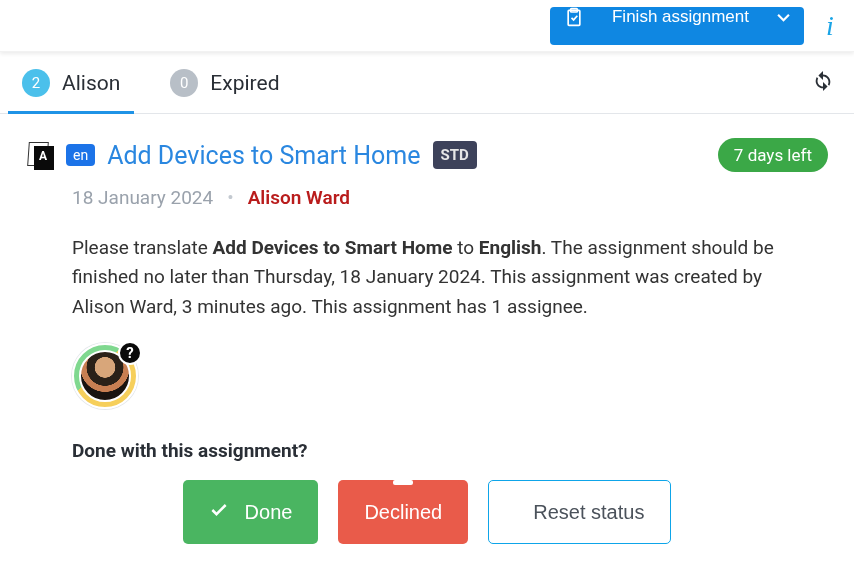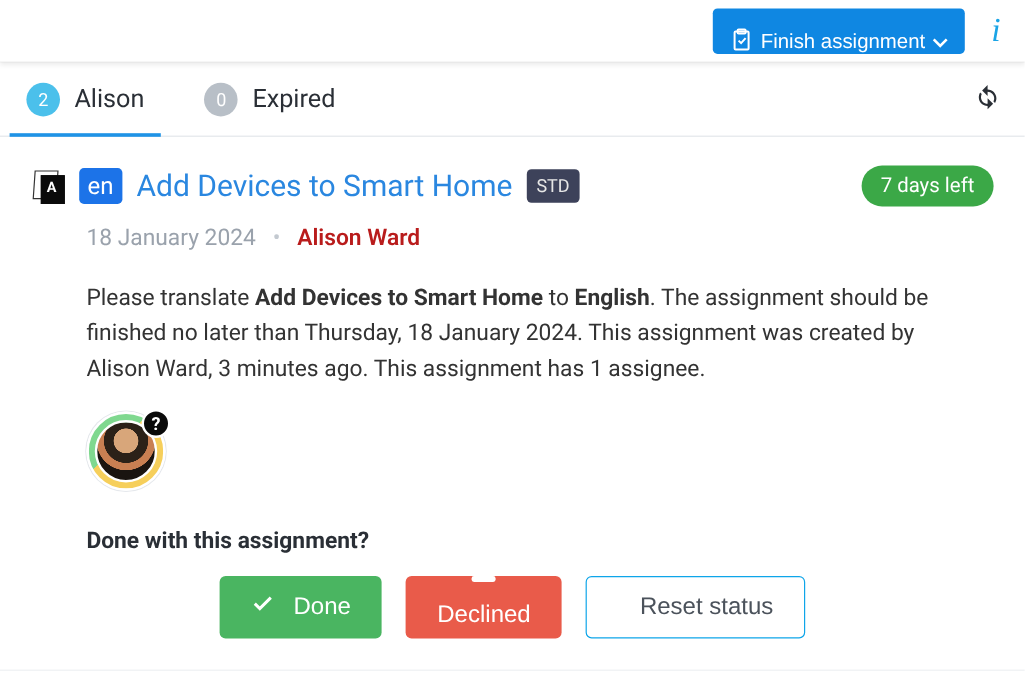--- a/index.html
+++ b/index.html
@@ -23,22 +23,22 @@
   }
   .finish-btn {
     background: #0f87e2;
     color: #fff;
     border: none;
     border-radius: 4px;
     height: 38px;
     padding: 0 14px;
     font-size: 17px;
     display: flex;
-    align-items: flex-end;
-    gap: 6px;
+    align-items: flex-start;
+    gap: 28px;
     cursor: pointer;
   }
   .icon-clipboard {
     width: 20px; height: 22px;
   }
   .info-i {
     font-family: Georgia, serif;
     font-style: italic;
     font-size: 28px;
     color: #1aa4e6;
@@ -129,37 +129,37 @@
     position: absolute;
     left: 13px; top: 9px;
     font-size: 12px;
     color: #fff;
     z-index: 2;
     font-weight: bold;
   }
   .lang-badge {
     background: #1c73e8;
     color: #fff;
-    font-size: 20px;
+    font-size: 14px;
     padding: 3px 7px;
     border-radius: 4px;
   }
   .title-link {
     color: #2a87e0;
     font-size: 25px;
     text-decoration: none;
     font-weight: 400;
   }
   .std-badge {
     background: #3d425a;
     color: #e6e6e6;
     font-size: 15px;
     padding: 5px 8px;
     border-radius: 4px;
-    font-weight: 400;
+    font-weight: 700;
   }
   .days-left {
     margin-left: auto;
     background: #3ba847;
     color: #fff;
     font-size: 17px;
     padding: 7px 16px;
     border-radius: 18px;
     text-align: right;
   }
@@ -221,21 +221,21 @@
     font-weight: 700;
     color: #2a2f36;
   }
   .actions {
     margin: 18px 0 26px 0;
     display: flex;
     gap: 20px;
     justify-content: center;
   }
   .btn {
-    height: 52px;
+    height: 64px;
     padding: 0 26px;
     border-radius: 5px;
     font-size: 20px;
     display: flex;
     align-items: center;
     gap: 16px;
     cursor: pointer;
     border: none;
   }
   .btn-done { background: #4ab561; color: #fff; }

